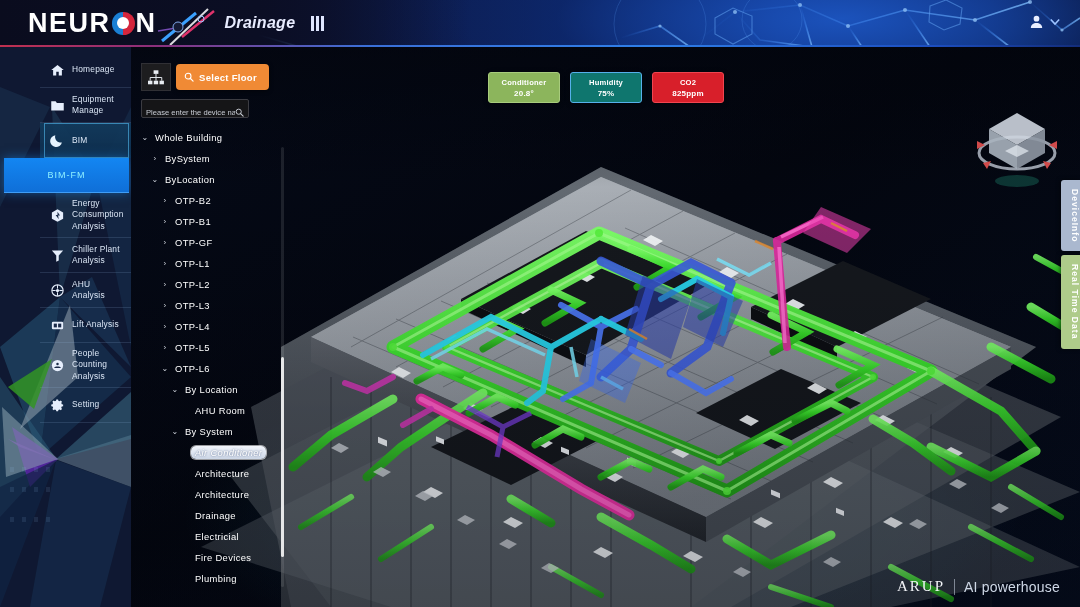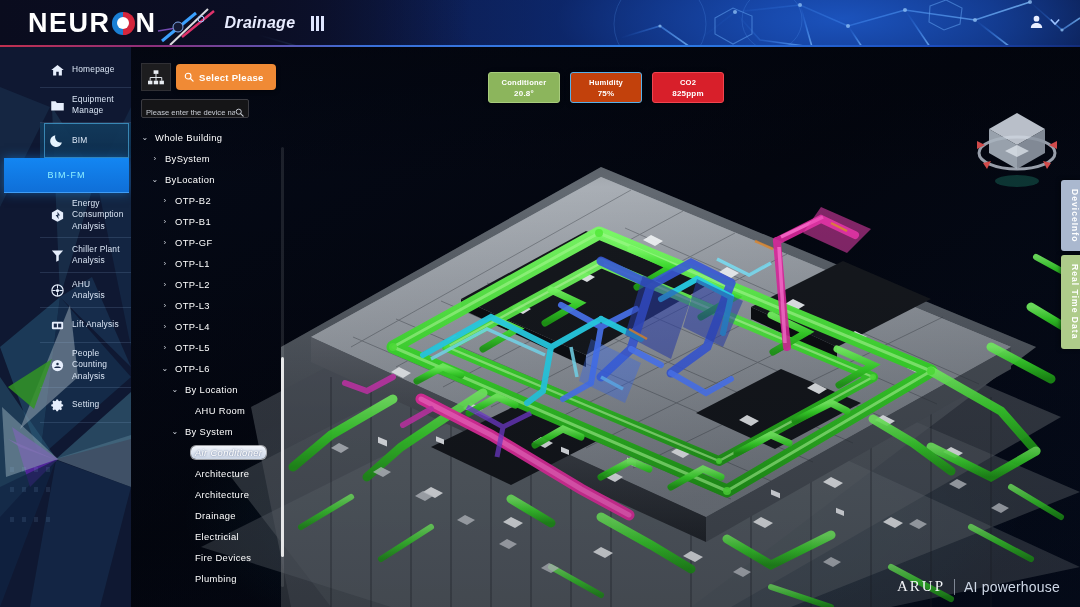--- a/index.html
+++ b/index.html
@@ -681,21 +681,21 @@
             <rect x="7.2" y="13" width="5.5" height="4.5" fill="#e8ecf2"></rect>
             <rect x="14.4" y="13" width="5.5" height="4.5" fill="#e8ecf2"></rect>
             <path d="M10 4.5 L10 9 M2.7 13 L2.7 9 L17.2 9 L17.2 13 M10 9 L10 13" stroke="#e8ecf2" stroke-width="1.2" fill="none"></path>
           </svg>
         </div>
         <div id="select-floor-btn" style="background: rgb(240, 138, 53);">
           <svg width="10" height="10" viewBox="0 0 16 16">
             <circle cx="6.6" cy="6.6" r="4.6" fill="none" stroke="#ffffff" stroke-width="1.7"></circle>
             <path d="M10 10 L14.5 14.5" stroke="#ffffff" stroke-width="1.9" stroke-linecap="round"></path>
           </svg>
-          <span>Select Please</span>
+          <span>Select Floor</span>
         </div>
       </div>
 
       <div id="device-search">
         <input type="text" value="" placeholder="Please enter the device na" style="">
         <svg width="9" height="9" viewBox="0 0 16 16">
           <circle cx="6.6" cy="6.6" r="4.6" fill="none" stroke="#c9cdd5" stroke-width="1.7"></circle>
           <path d="M10 10 L14.5 14.5" stroke="#c9cdd5" stroke-width="1.9" stroke-linecap="round"></path>
         </svg>
       </div>
@@ -793,21 +793,21 @@
       <div id="tree-scrollbar">
         <div id="tree-scrollbar-thumb"></div>
       </div>
     </div>
 
     <div id="badges">
       <div class="badge" style="background: rgb(140, 181, 92); border: 1px solid rgb(168, 204, 125);">
         <span class="b-label">Conditioner</span>
         <span class="b-value">20.8°</span>
       </div>
-      <div class="badge" style="background: #c2410c; border: 1px solid rgb(86, 176, 234);">
+      <div class="badge" style="background: #0f766e; border: 1px solid rgb(86, 176, 234);">
         <span class="b-label">Humidity</span>
         <span class="b-value">75%</span>
       </div>
       <div class="badge" style="background: rgb(216, 31, 42); border: 1px solid rgb(240, 69, 80);">
         <span class="b-label">CO2</span>
         <span class="b-value">825ppm</span>
       </div>
     </div>
 
     <div id="viewcube">

